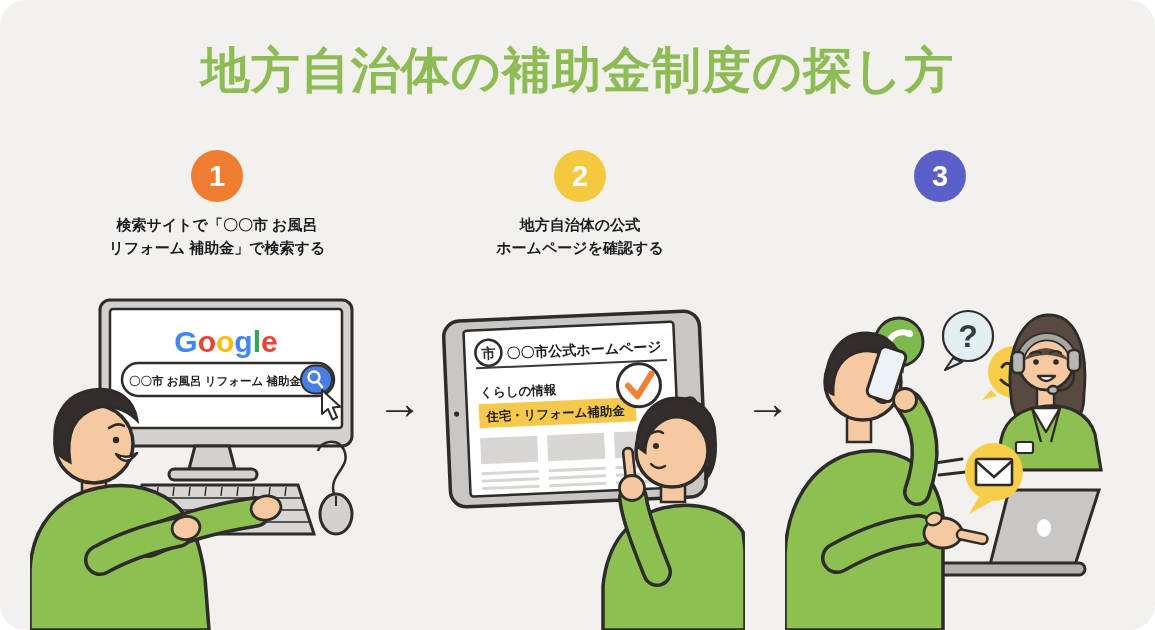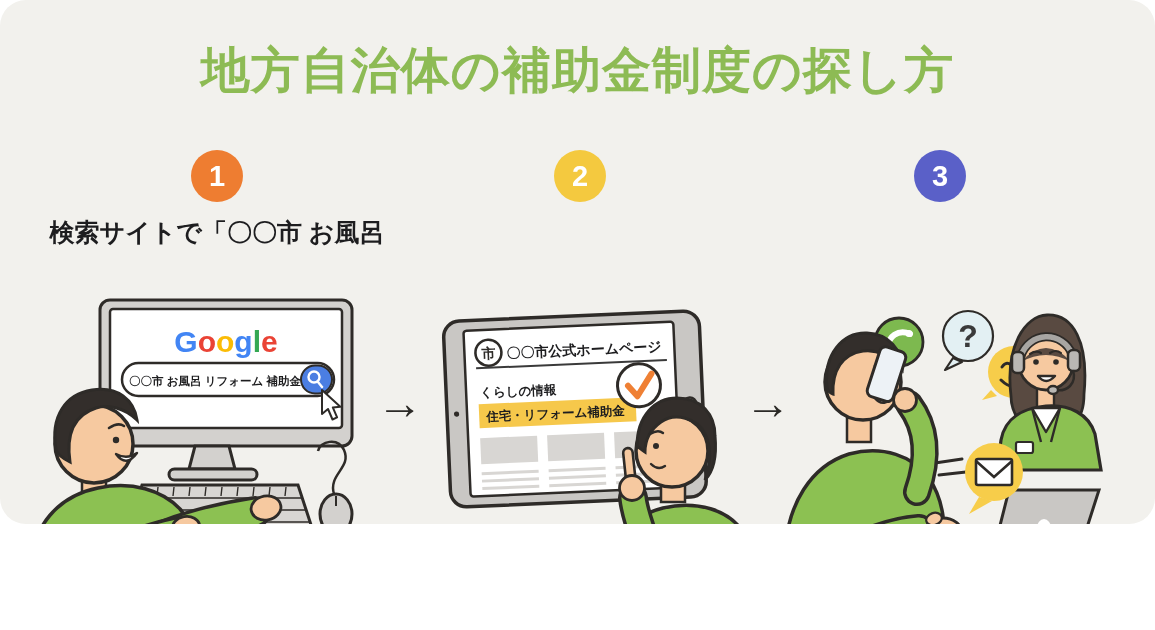--- a/index.html
+++ b/index.html
@@ -1,50 +1,55 @@
 <!DOCTYPE html>
 <html><head>
 <meta charset="utf-8">
 <style>
   * { box-sizing: border-box; }
   body { margin: 0; background: #ffffff; font-family: "Liberation Sans", "DejaVu Sans", sans-serif; }
-  .canvas { position: relative; width: 1155px; height: 524px; overflow: hidden; background: #fff; }
+  .canvas { position: relative; width: 1155px; height: 630px; overflow: hidden; background: #fff; }
   .card { position: absolute; inset: 0; background: #f2f1ed; border-radius: 26px; }
   .title { position: absolute; top: 38px; left: 0; width: 100%; text-align: center;
            font-size: 49px; font-weight: bold; letter-spacing: 1px; }
   .step { position: absolute; top: 150px; width: 360px; text-align: center; }
   #step1 { left: 37px; } #step2 { left: 400px; } #step3 { left: 760px; }
   .step-num { width: 52px; height: 52px; border-radius: 50%; margin: 0 auto 12px;
               display: flex; align-items: center; justify-content: center;
               color: #fff; font-size: 29px; font-weight: bold; }
-  .step-label { font-size: 25px; font-weight: bold; color: #1d1d1f; line-height: 1.5; }
+  .step-label { font-size: 15px; font-weight: bold; color: #1d1d1f; line-height: 1.5; }
   .arrow { position: absolute; top: 376px; width: 60px; text-align: center;
            font-size: 46px; font-weight: bold; color: #2b2926; }
   #arrow1 { left: 370px; } #arrow2 { left: 738px; }
   svg.illus { position: absolute; font-family: "Liberation Sans", "DejaVu Sans", sans-serif; }
   #illus1 { left: 30px;  top: 298px; }
   #illus2 { left: 425px; top: 300px; }
   #illus3 { left: 785px; top: 300px; }
 </style>
 </head>
 <body>
 
 <div class="canvas">
   <div class="card"></div>
 
   <div class="title" style="color: rgb(141, 187, 84);">地方自治体の補助金制度の探し方</div>
 
   <div class="step" id="step1">
     <div class="step-num" style="background: rgb(238, 125, 49);">1</div>
     <div class="step-label">
       <div>検索サイトで「〇〇市 お風呂</div>
+      <div>リフォーム 補助金」で検索する</div>
     </div>
   </div>
   <div class="step" id="step2">
     <div class="step-num" style="background: rgb(244, 201, 63);">2</div>
+    <div class="step-label">
+      <div>地方自治体の公式</div>
+      <div>ホームページを確認する</div>
+    </div>
   </div>
   <div class="step" id="step3">
     <div class="step-num" style="background: rgb(90, 96, 200);">3</div>
   </div>
 
   <div class="arrow" id="arrow1">→</div>
   <div class="arrow" id="arrow2">→</div>
 
   <svg class="illus" id="illus1" width="350" height="332" viewBox="0 0 350 332">
     <g>

